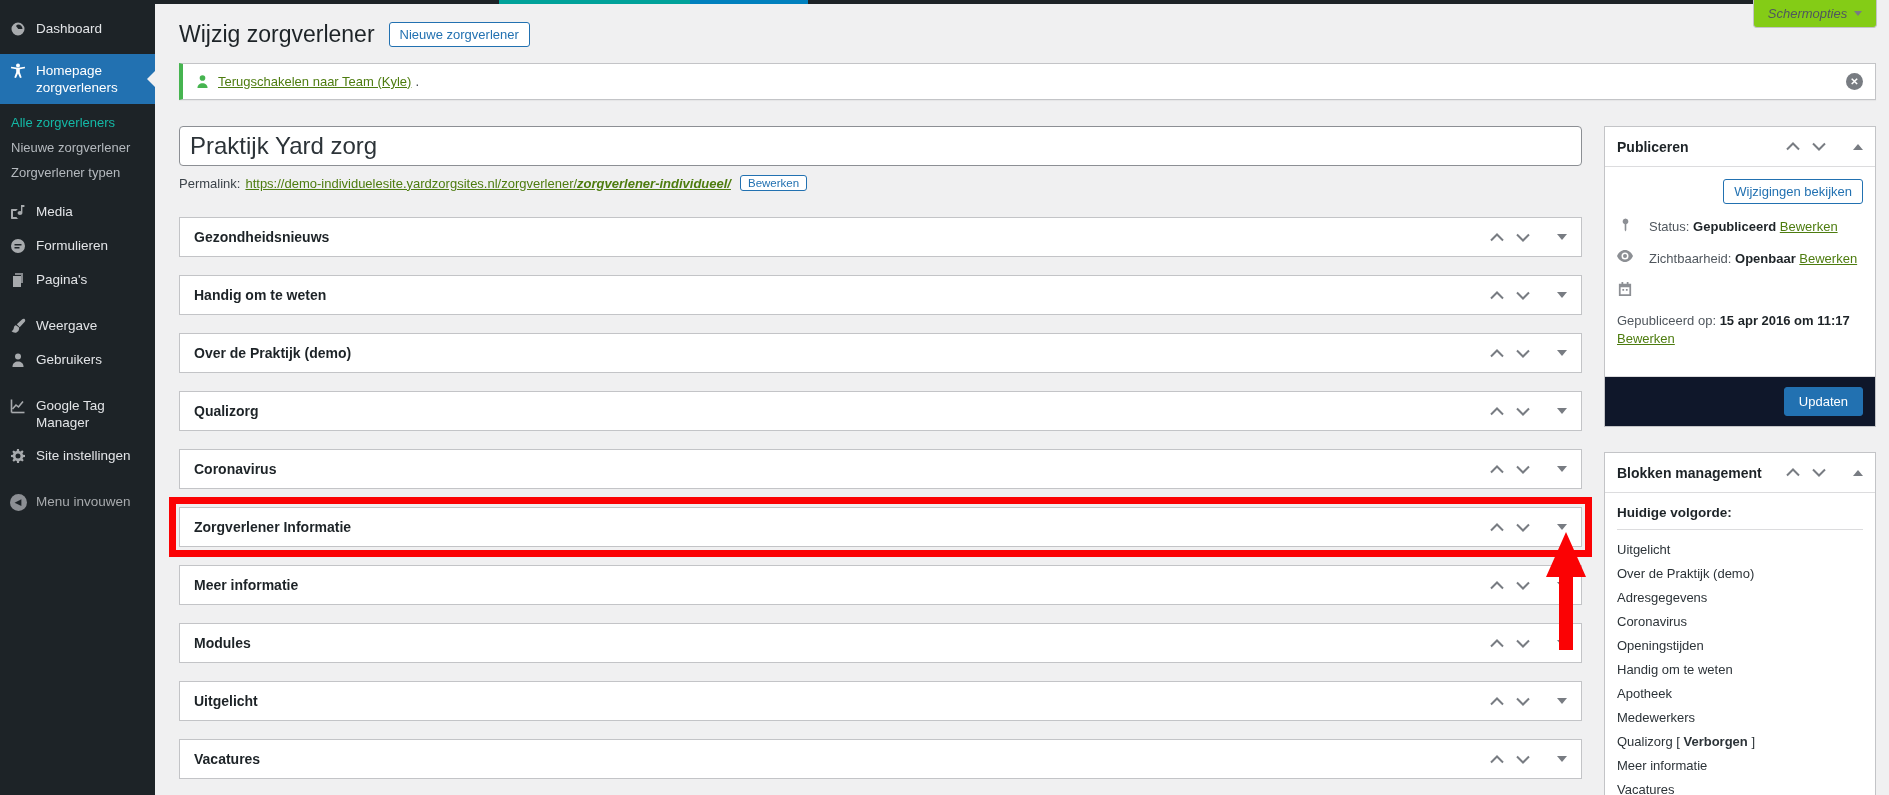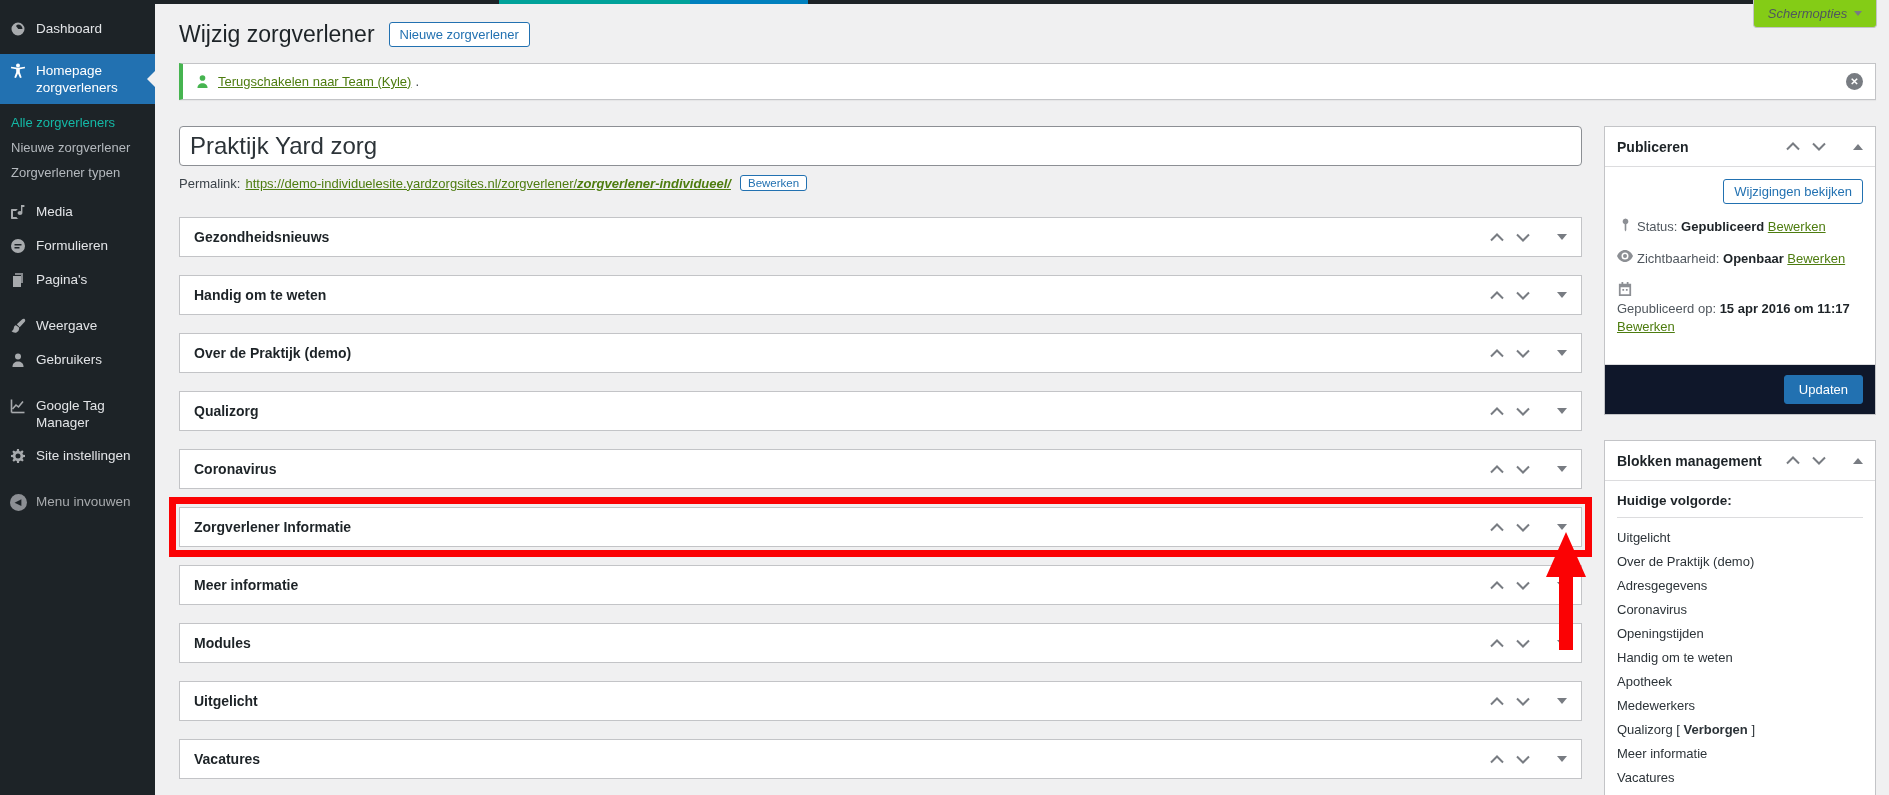--- a/index.html
+++ b/index.html
@@ -112,21 +112,21 @@
   
   .panel { background:#fff; border:1px solid #c3c4c7; }
   .panel + .panel { margin-top:25px; }
   .panel-head {
     display:flex; align-items:center; padding:0 12px; height:40px;
     border-bottom:1px solid #dcdcde; cursor:pointer;
   }
   .panel-head .p-title { font-size:14px; font-weight:bold; color:#1d2327; }
   .panel-body { padding:12px; }
   .preview-row { text-align:right; margin-bottom:4px; }
-  .misc-row { display:flex; align-items:flex-start; gap:4px; margin-top:14px; color:#50575e; flex-wrap:wrap; line-height:18px; }
+  .misc-row { display:flex; align-items:flex-start; gap:16px; margin-top:14px; color:#50575e; flex-wrap:wrap; line-height:18px; }
   .misc-row .row-ic { width:16px; min-width:16px; color:#8c8f94; display:flex; justify-content:center; }
   .misc-row b { color:#1d2327; }
   .panel-foot {
     margin-top:16px; background:#0f172a; border-top:1px solid #dcdcde;
     padding:10px 12px; display:flex; justify-content:flex-end;
   }
   .order-title { font-weight:bold; color:#1d2327; font-size:13.5px; padding-bottom:9px; border-bottom:1px solid #dcdcde; }
   .order-list { margin-top:8px; }
   .order-item { line-height:24px; color:#2c3338; }
 </style>

